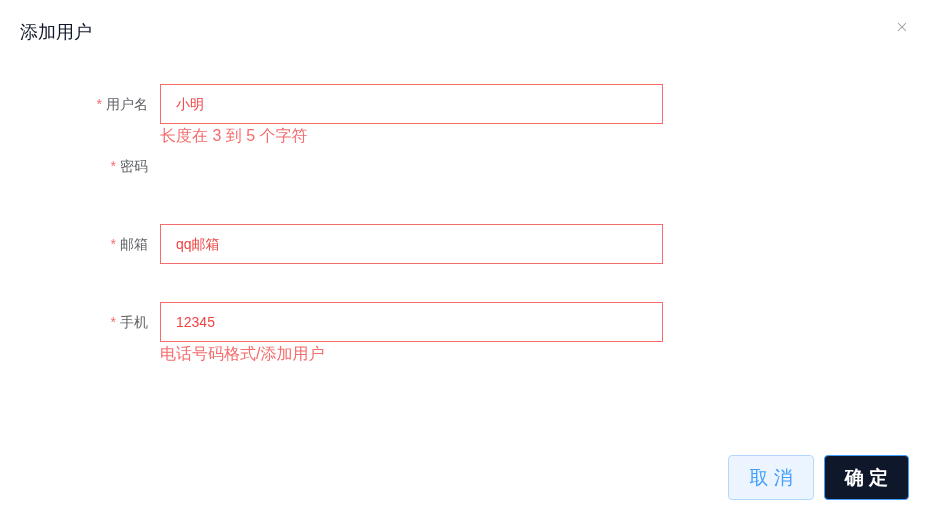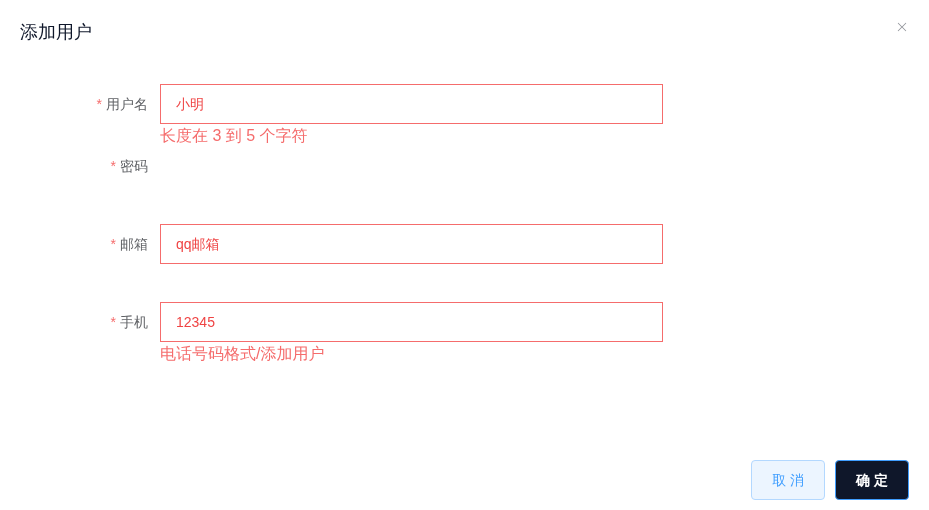--- a/index.html
+++ b/index.html
@@ -96,21 +96,21 @@
       bottom: 10px;
       right: 20px;
       padding: 10px 0 0 0;
       display: flex;
       justify-content: flex-end;
       gap: 10px;
     }
     .btn {
       display: inline-block;
       padding: 12px 20px;
-      font-size: 14px;
+      font-size: 19px;
       border-radius: 4px;
       cursor: pointer;
       border: 1px solid #DCDFE6;
       background: #fff;
       color: #606266;
       line-height: 1;
       font-family: inherit;
     }
     .btn-primary {
       background: #0f172a;

